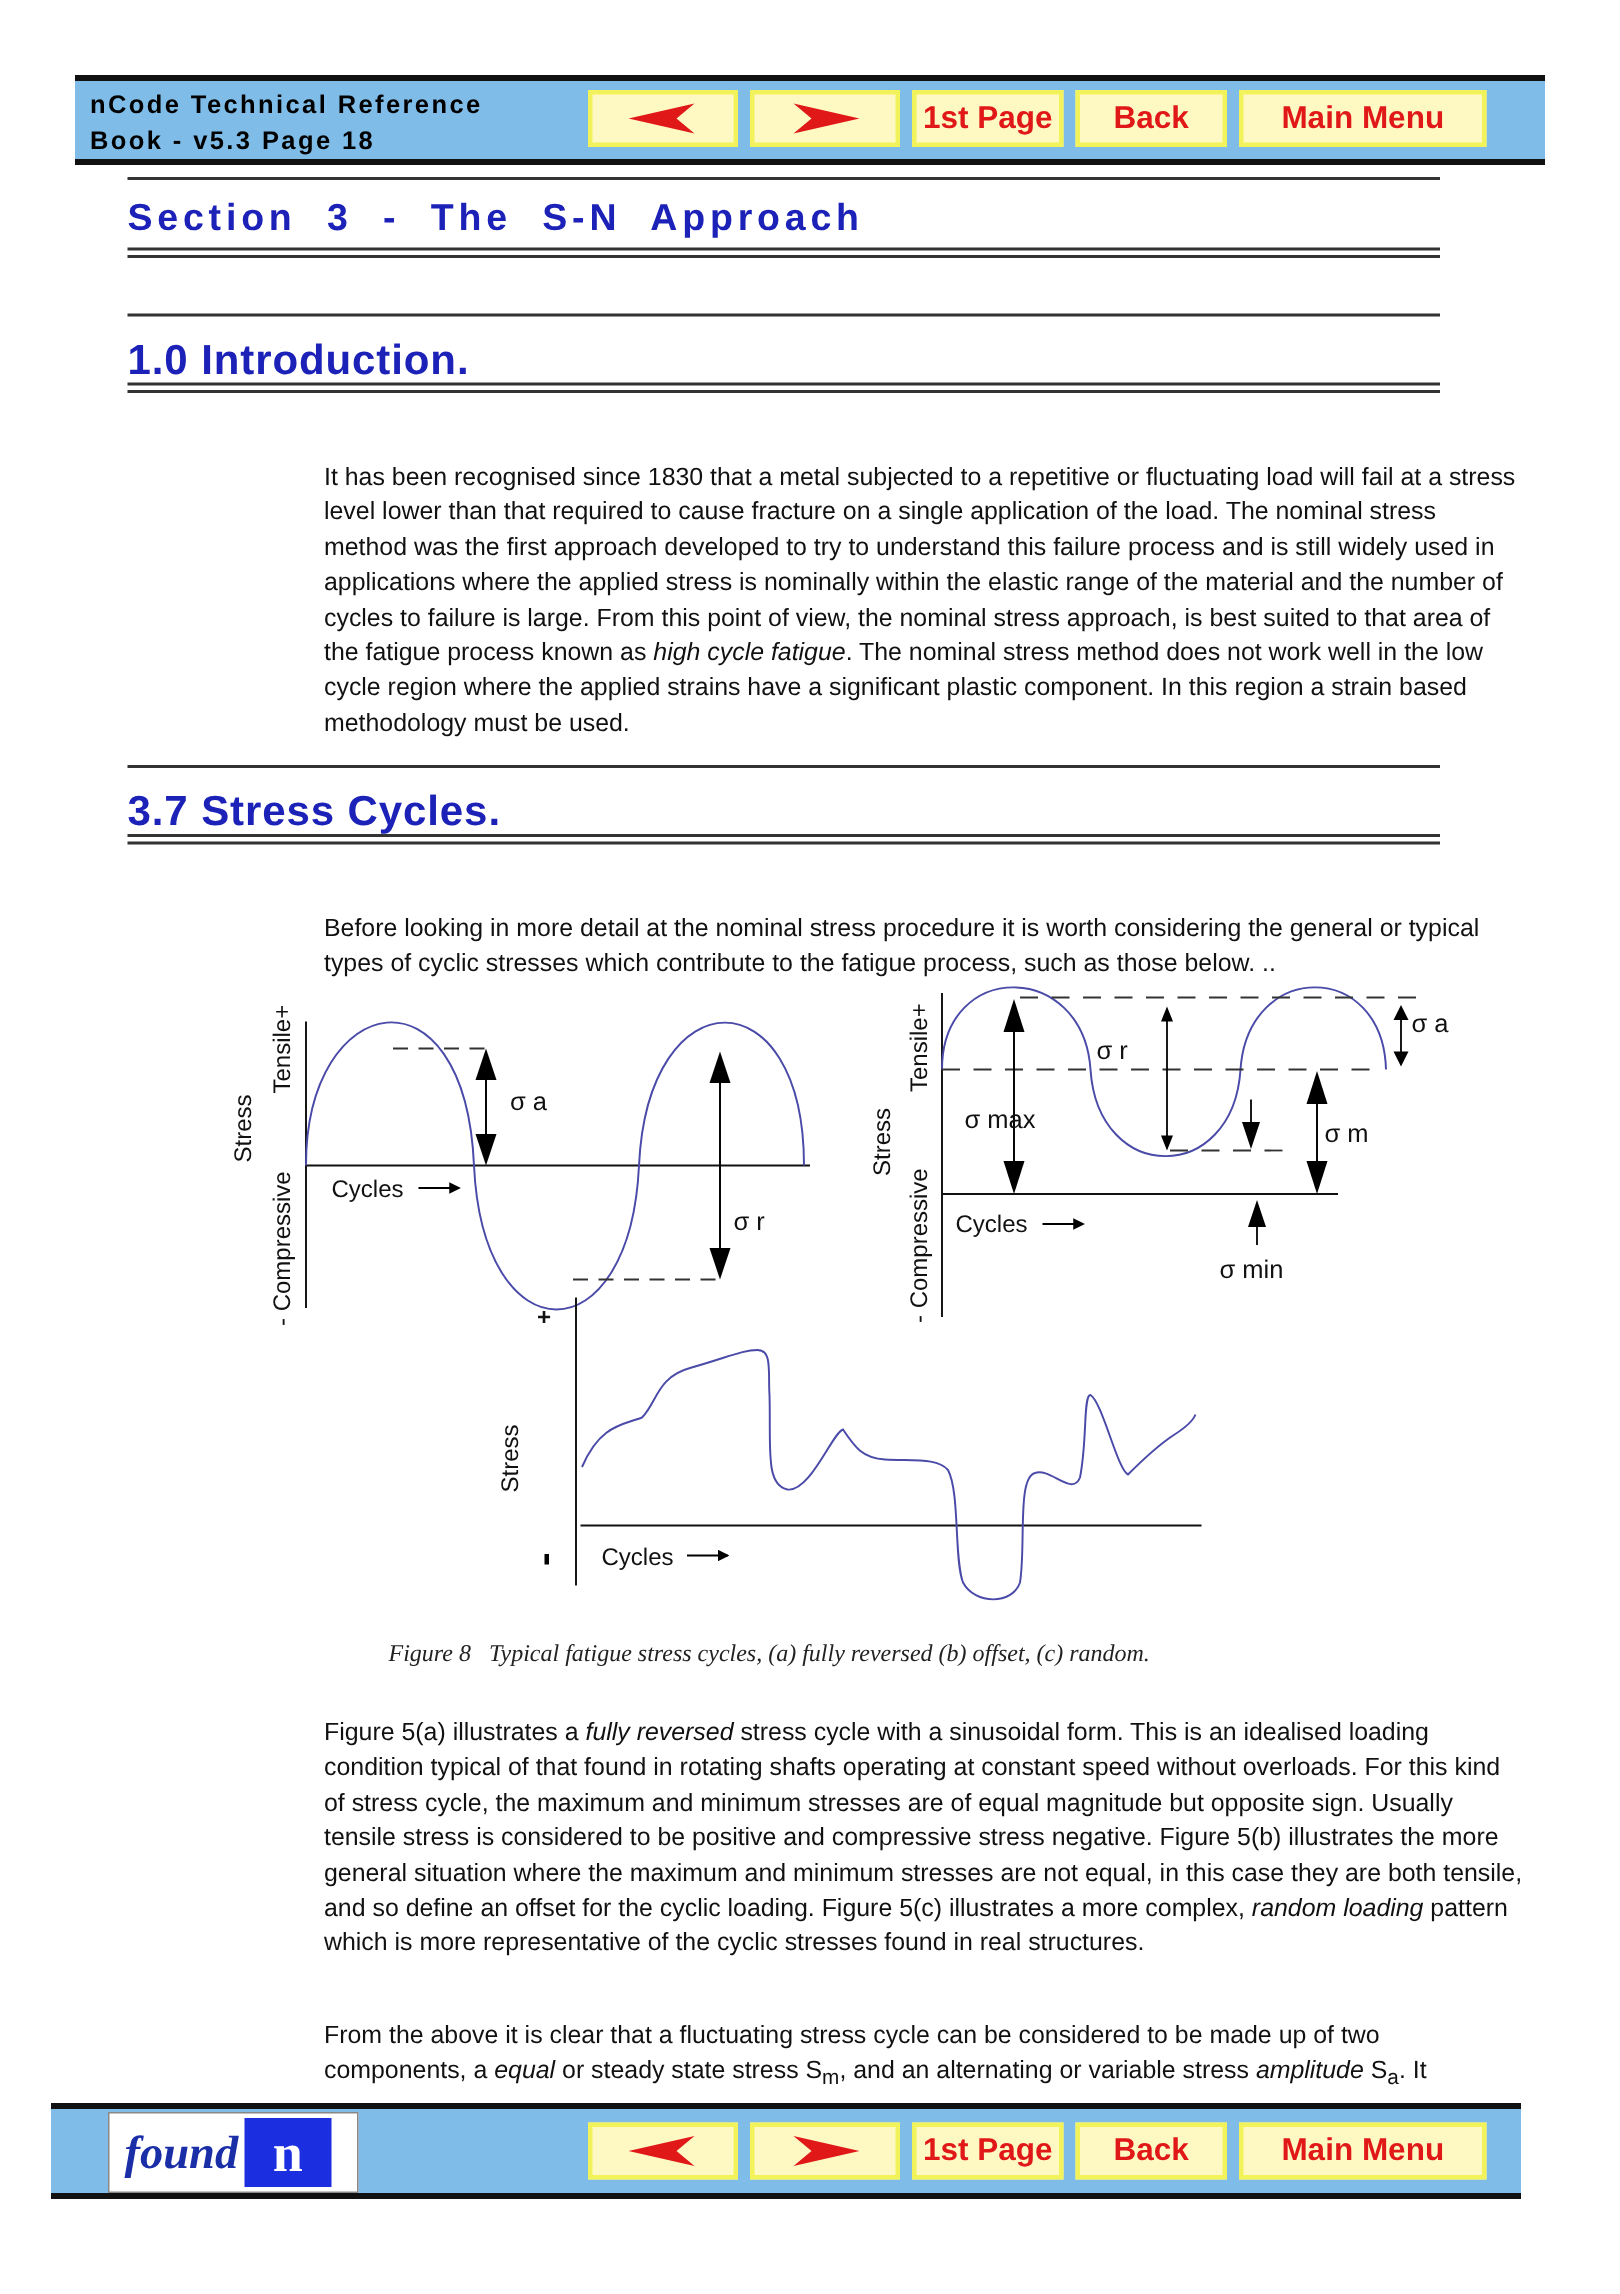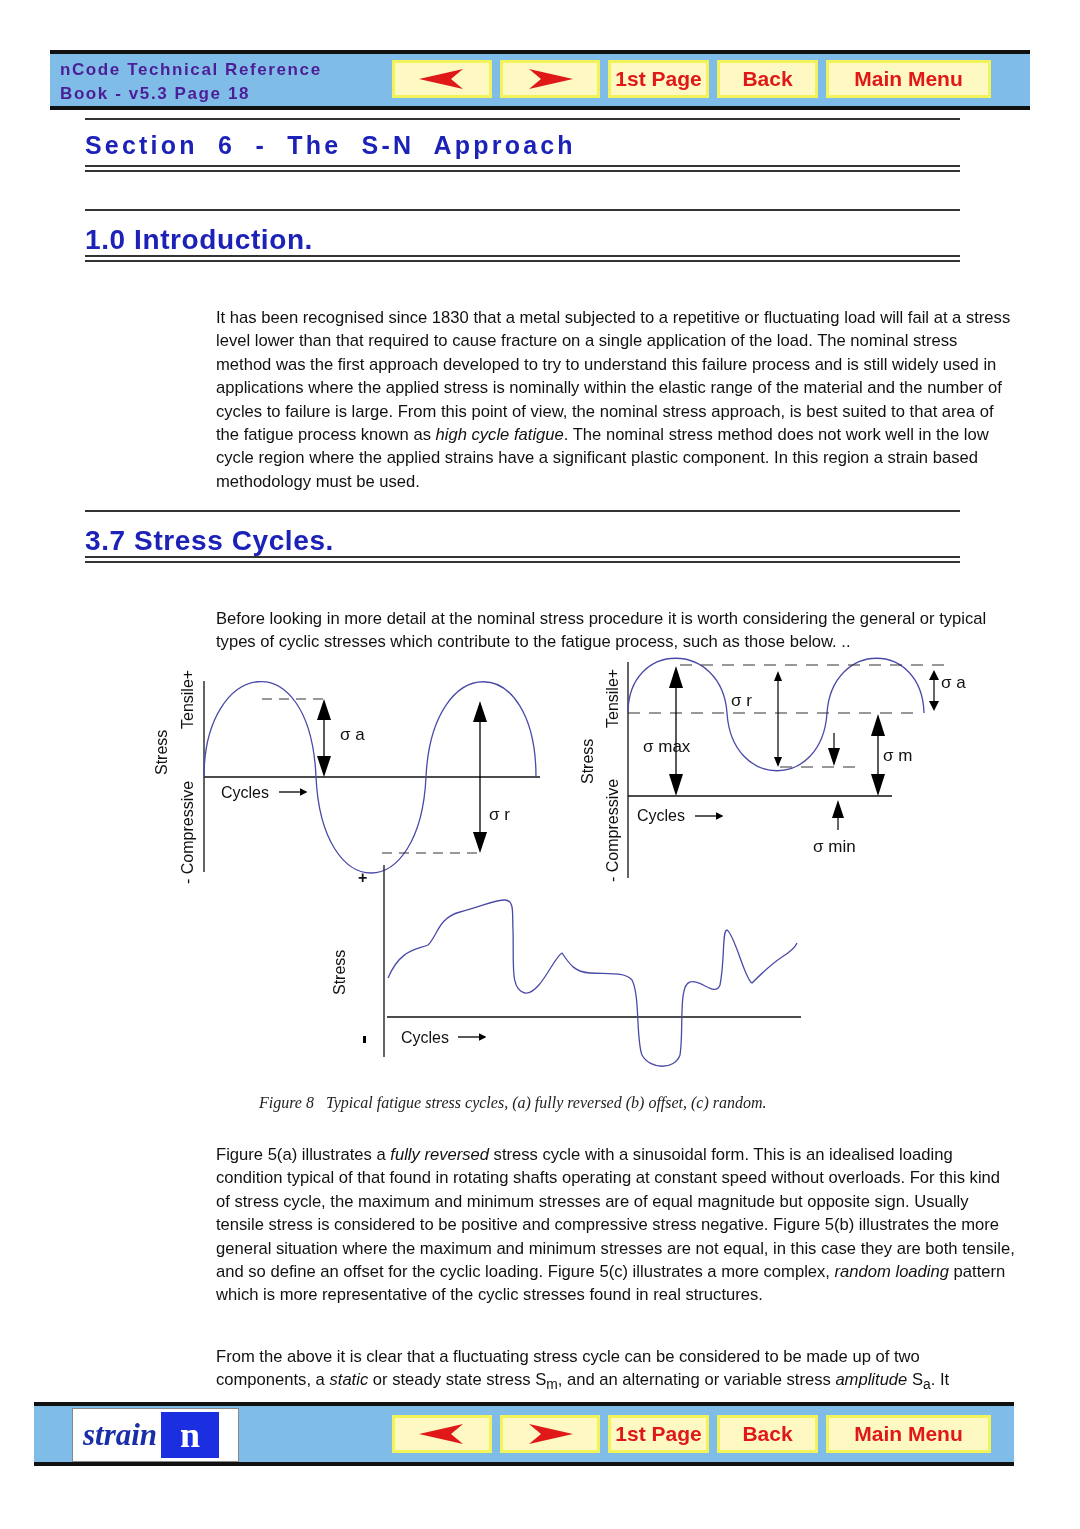--- a/index.html
+++ b/index.html
@@ -1,20 +1,20 @@
 <!DOCTYPE html>
 <html><head>
 <meta charset="utf-8">
 <style>
   html,body{margin:0;padding:0;background:#fff;}
   body{width:1080px;height:1529px;position:relative;overflow:hidden;font-family:"Liberation Sans",sans-serif;color:#111;}
   .navbar{position:absolute;left:50px;width:980px;height:52px;background:#7fbde8;border-top:4px solid #111;border-bottom:4px solid #111;box-sizing:content-box;}
   .navbar.top{top:50px;}
   .navbar.bottom{top:1402px;left:34px;width:980px;height:56px;}
-  .booktitle{position:absolute;left:10px;top:4px;font-weight:bold;font-size:17px;line-height:24px;letter-spacing:1.6px;color:#4c1d95;}
+  .booktitle{position:absolute;left:10px;top:4px;font-weight:bold;font-size:17px;line-height:24px;letter-spacing:1.6px;color:#000000;}
   .navbtn{position:absolute;top:6px;height:38px;background:#fef9c3;border:3px solid #f2f25a;box-sizing:border-box;display:flex;align-items:center;justify-content:center;color:#e01818;font-weight:bold;font-size:21px;cursor:pointer;}
   .navbtn svg{display:block;}
   .logo{position:absolute;left:38px;top:2px;width:165px;height:52px;background:#fff;border:1px solid #888;display:flex;align-items:center;}
   .logo .txt{font-family:"Liberation Serif",serif;font-style:italic;font-weight:bold;color:#1a2ea8;font-size:31px;margin-left:10px;}
   .logo .mark{margin-left:4px;width:58px;height:46px;background:#1b2fe0;display:flex;align-items:center;justify-content:center;color:#fff;font-weight:bold;font-size:36px;font-family:"Liberation Serif",serif;}
   .hr{position:absolute;left:85px;width:875px;height:2px;background:#333;}
   .heading{position:absolute;left:85px;color:#1c22b8;font-weight:bold;}
   .h-section{top:131px;font-size:25px;letter-spacing:3.2px;}
   .h-sub{font-size:28px;letter-spacing:0.6px;}
   .para{position:absolute;left:216px;width:800px;font-size:16.6px;line-height:23.4px;color:#111;margin-top:11px;}
@@ -38,21 +38,21 @@
     <svg width="50" height="22" viewBox="0 0 50 22">
         <polygon points="48,11 4,1 16,11 4,21" fill="#e01818"></polygon>
       </svg>
   </div>
   <div class="navbtn" style="left:558px;width:101px;">1st Page</div>
   <div class="navbtn" style="left:667px;width:101px;">Back</div>
   <div class="navbtn" style="left:776px;width:165px;">Main Menu</div>
 </div>
 
 <div class="hr" style="top:118px;"></div>
-<div class="heading h-section" style="white-space:pre;">Section  6  -  The  S-N  Approach</div>
+<div class="heading h-section" style="white-space:pre;">Section  3  -  The  S-N  Approach</div>
 <div class="hr" style="top:165px;"></div>
 <div class="hr" style="top:170px;"></div>
 
 <div class="hr" style="top:209px;"></div>
 <div class="heading h-sub" style="top:224px;">1.0 Introduction.</div>
 <div class="hr" style="top:255px;"></div>
 <div class="hr" style="top:260px;"></div>
 
 <div class="para" style="top:295px;"><span>It has been recognised since 1830 that a metal subjected to a repetitive or fluctuating load will fail at a stress level lower than that required to cause fracture on a single application of the load. The nominal stress method was the first approach developed to try to understand this failure process and is still widely used in applications where the applied stress is nominally within the elastic range of the material and the number of cycles to failure is large. From this point of view, the nominal stress approach, is best suited to that area of the fatigue process known as </span><i>high cycle fatigue</i><span>. The nominal stress method does not work well in the low cycle region where the applied strains have a significant plastic component. In this region a strain based methodology must be used.</span></div>
 
@@ -139,25 +139,25 @@
     <text x="401" y="1043" font-size="16">Cycles</text>
     <line x1="458" y1="1037" x2="485" y2="1037" stroke="#000" stroke-width="1.3" marker-end="url(#ahs)"></line>
     <text transform="translate(345,995) rotate(-90)" font-size="16">Stress</text>
   </g>
 </svg>
 
 <div class="caption" style="white-space:pre;">Figure 8   Typical fatigue stress cycles, (a) fully reversed (b) offset, (c) random.</div>
 
 <div class="para" style="top:1132px;"><span>Figure 5(a) illustrates a </span><i>fully reversed</i><span> stress cycle with a sinusoidal form. This is an idealised loading condition typical of that found in rotating shafts operating at constant speed without overloads. For this kind of stress cycle, the maximum and minimum stresses are of equal magnitude but opposite sign. Usually tensile stress is considered to be positive and compressive stress negative. Figure 5(b) illustrates the more general situation where the maximum and minimum stresses are not equal, in this case they are both tensile, and so define an offset for the cyclic loading. Figure 5(c) illustrates a more complex, </span><i>random loading</i><span> pattern which is more representative of the cyclic stresses found in real structures.</span></div>
 
-<div class="para" style="top:1334px;"><span>From the above it is clear that a fluctuating stress cycle can be considered to be made up of two components, a </span><i>static</i><span> or steady state stress S</span><sub>m</sub><span>, and an alternating or variable stress </span><i>amplitude</i><span> S</span><sub>a</sub><span>. It</span></div>
+<div class="para" style="top:1334px;"><span>From the above it is clear that a fluctuating stress cycle can be considered to be made up of two components, a </span><i>equal</i><span> or steady state stress S</span><sub>m</sub><span>, and an alternating or variable stress </span><i>amplitude</i><span> S</span><sub>a</sub><span>. It</span></div>
 
 <div class="navbar bottom">
   <div class="logo">
-    <span class="txt">strain</span>
+    <span class="txt">found</span>
     <span class="mark">n</span>
   </div>
   <div class="navbtn" style="left:358px;top:9px;width:100px;">
     <svg width="50" height="22" viewBox="0 0 50 22">
         <polygon points="2,11 46,1 34,11 46,21" fill="#e01818"></polygon>
       </svg>
   </div>
   <div class="navbtn" style="left:466px;top:9px;width:100px;">
     <svg width="50" height="22" viewBox="0 0 50 22">
         <polygon points="48,11 4,1 16,11 4,21" fill="#e01818"></polygon>

